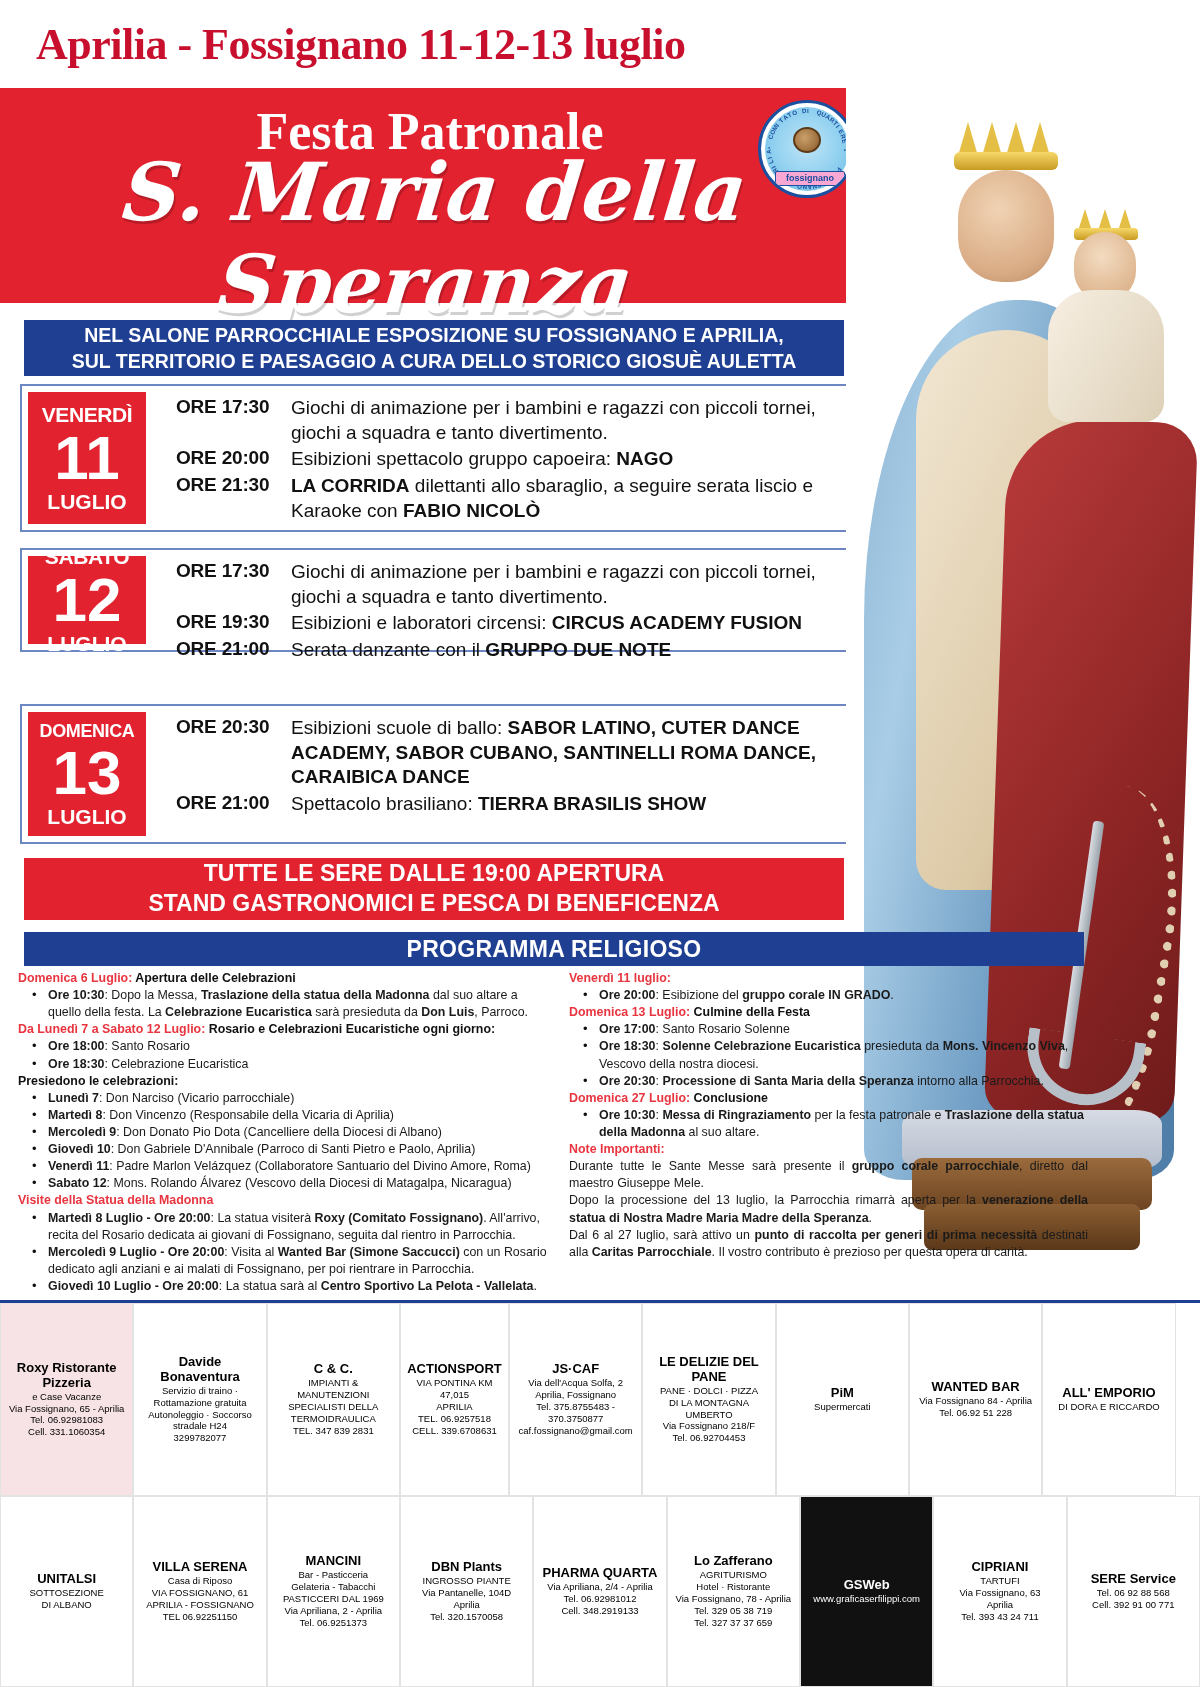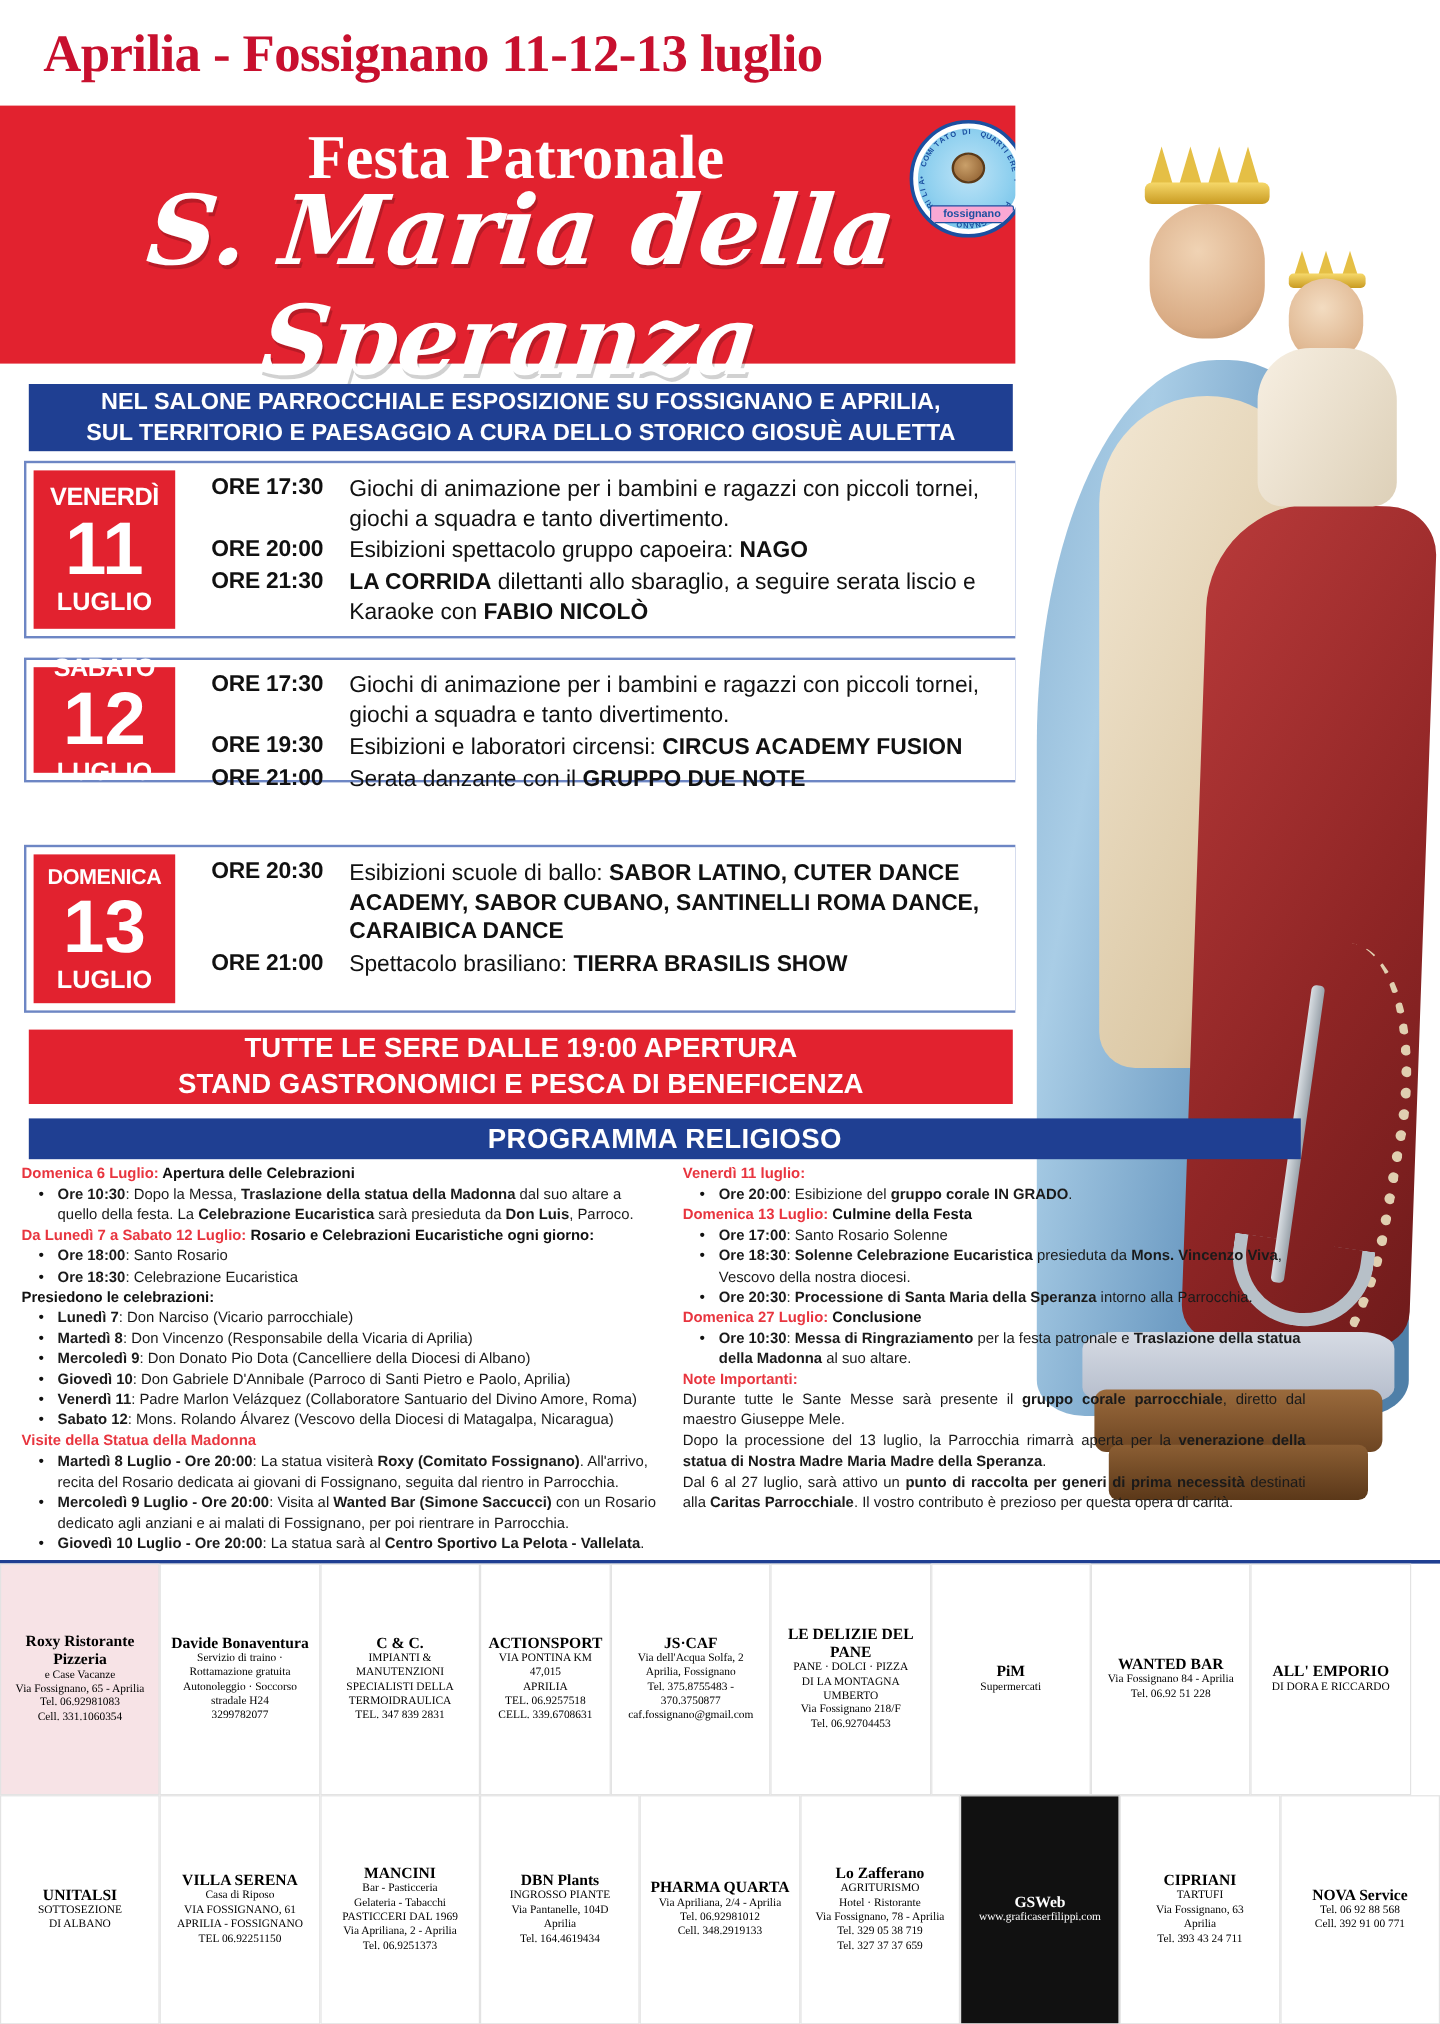--- a/index.html
+++ b/index.html
@@ -305,21 +305,21 @@
     position:absolute; left:0; top:1300px; width:1200px; height:387px;
     background:#ffffff;
     border-top:3px solid #1f3f92;
   }
   .sprow { display:flex; width:1200px; }
   .sprow.r1 { height:193px; }
   .sprow.r2 { height:191px; }
   .spcell {
     position:relative; border:1px solid #e3e3e3; overflow:hidden;
     display:flex; flex-direction:column; align-items:center; justify-content:center;
-    text-align:center; padding:4px;font-family:Liberation Serif, serif;
+    text-align:center; padding:4px;
   }
   .spname { font-weight:bold; font-size:13px; line-height:1.15; }
   .spsub  { font-size:9.5px; line-height:1.25; }
   .sptel  { font-size:9.5px; line-height:1.25; }
 
   .sp-roxy { background:#f7e3e6; }
   .sp-pim { background:#fff; }
   .sp-mancini { background:#fff; }
   .sp-gsweb { background:#111; color:#fff; }
   .sp-cipriani { background:#fff; }
@@ -650,21 +650,21 @@
           <div class="sptel">TEL 06.92251150</div>
         </div>
         <div class="spcell sp-mancini" style="width: 133.333px;">
           <div class="spname">MANCINI</div>
           <div class="spsub">Bar - Pasticceria<br>Gelateria - Tabacchi<br>PASTICCERI DAL 1969<br>Via Apriliana, 2 - Aprilia</div>
           <div class="sptel">Tel. 06.9251373</div>
         </div>
         <div class="spcell sp-dbn-plants" style="width: 133.333px;">
           <div class="spname">DBN Plants</div>
           <div class="spsub">INGROSSO PIANTE<br>Via Pantanelle, 104D<br>Aprilia</div>
-          <div class="sptel">Tel. 164.4619434</div>
+          <div class="sptel">Tel. 320.1570058</div>
         </div>
         <div class="spcell sp-pharma-quarta" style="width: 133.333px;">
           <div class="spname">PHARMA QUARTA</div>
           <div class="spsub">Via Apriliana, 2/4 - Aprilia</div>
           <div class="sptel">Tel. 06.92981012<br>Cell. 348.2919133</div>
         </div>
         <div class="spcell sp-lo-zafferano" style="width: 133.333px;">
           <div class="spname">Lo Zafferano</div>
           <div class="spsub">AGRITURISMO<br>Hotel · Ristorante<br>Via Fossignano, 78 - Aprilia</div>
           <div class="sptel">Tel. 329 05 38 719<br>Tel. 327 37 37 659</div>
@@ -672,19 +672,19 @@
         <div class="spcell sp-gsweb" style="width: 133.333px;">
           <div class="spname">GSWeb</div>
           <div class="sptel">www.graficaserfilippi.com</div>
         </div>
         <div class="spcell sp-cipriani" style="width: 133.333px;">
           <div class="spname">CIPRIANI</div>
           <div class="spsub">TARTUFI<br>Via Fossignano, 63<br>Aprilia</div>
           <div class="sptel">Tel. 393 43 24 711</div>
         </div>
         <div class="spcell sp-nova-service" style="width: 133.333px;">
-          <div class="spname">NOVA Service</div>
+          <div class="spname">SERE Service</div>
           <div class="sptel">Tel. 06 92 88 568<br>Cell. 392 91 00 771</div>
         </div>
       </div>
   </div>
 
 </div>
 
 </body></html>

